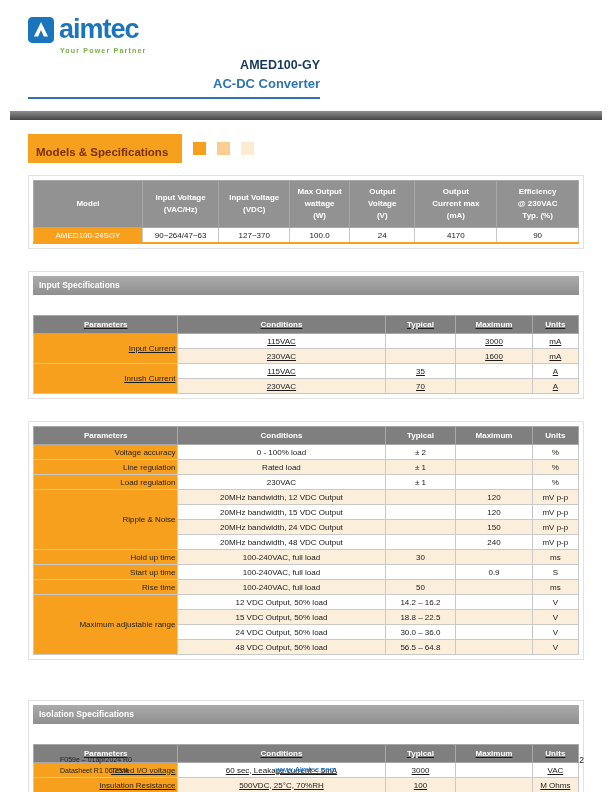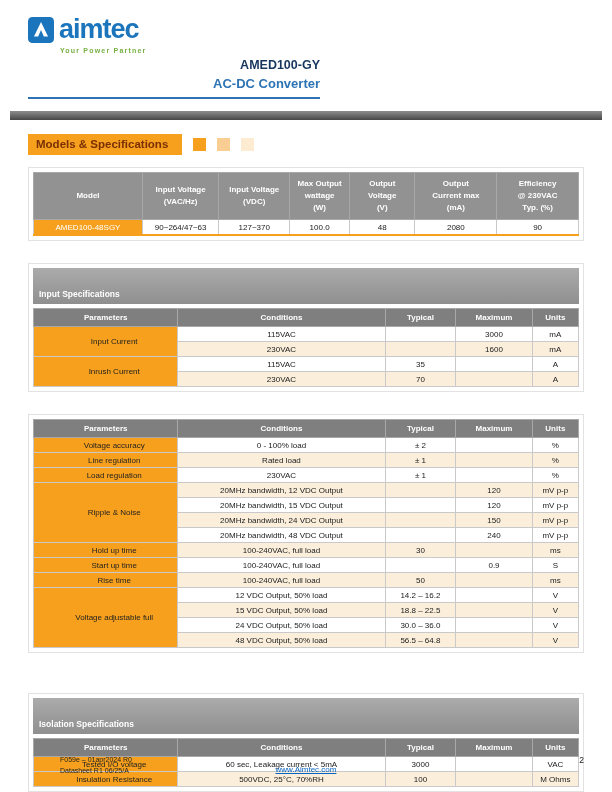--- a/index.html
+++ b/index.html
@@ -21,51 +21,51 @@
   .head-right{ text-align:right; width:292px; margin-top:4px; padding-bottom:6px; border-bottom:2px solid var(--blue); }
   .product-title{ font-size:12.5px; font-weight:bold; color:var(--navy); }
   .product-sub{ font-size:13px; font-weight:bold; color:var(--blue); margin-top:4px; }
 
   .top-bar{ margin:12px 10px 0 10px; height:9px;
     background:linear-gradient(to bottom,#8d8d8d,#474747); }
 
   
   .title-row{ display:flex; align-items:center; gap:11px; margin-top:14px; }
   .title-box{ background:var(--orange); color:var(--title-text); font-weight:bold;
-    font-size:11.5px; padding:4px 14px 5px 8px; }
+    font-size:11.5px; padding:12px 14px 5px 8px; }
   .sq{ width:13px; height:13px; display:inline-block; }
   .sq1{ background:var(--orange); } .sq2{ background:var(--orange-mid); } .sq3{ background:var(--orange-pale); }
 
   
   .section{ margin:12px 0 0 0; border:1px solid #e2e2e2; padding:4px; background:#fff; }
   .section-gap{ margin-top:22px; }
   .section-gap-lg{ margin-top:40px; }
   .section-bar{ background:linear-gradient(to bottom,#ababab,#8f8f8f); color:#fff; font-weight:bold;
-    font-size:8.5px; padding:21px 6px 5px 6px; }
-  .section-bar + table{ margin-top:4px; }
+    font-size:8.5px; padding:4px 6px 5px 6px; }
+  .section-bar + table{ margin-top:20px;text-decoration:underline; }
 
   table{ width:100%; border-collapse:collapse; table-layout:fixed; font-size:8px; color:#1a1a1a; }
   td,th{ border:1px solid #c9c9c9; }
   th{ border-color:#a8a8a8; }
 
   #models-table .head-row th{
     background:var(--models-head-gray); color:#fff; font-weight:bold;
     white-space:pre-line; line-height:1.5; padding:5px 2px; vertical-align:middle; text-align:center;
   }
   #models-table{ border-bottom:2px solid var(--orange); }
   #models-table td{ text-align:center; padding:2.5px 2px; }
   .model-cell{ background:var(--orange); color:#fff; }
   #models-table tbody tr:nth-child(odd):not(.head-row) td:not(.model-cell){ background:#f1f1f1; }
 
   .spec .head-row th{
     background:var(--head-gray); color:#fff; font-weight:bold;
     padding:4px 2px; text-align:center;
   }
   .spec td{ text-align:center; padding:2.5px 2px; }
-  .spec td.param-cell{ background:var(--orange); text-align:center; padding-left:19px; color:#1f1f1f; vertical-align:middle; }
+  .spec td.param-cell{ background:var(--orange); text-align:right; padding-left:19px; color:#1f1f1f; vertical-align:middle; }
   .spec tbody tr:nth-child(odd):not(.head-row) td:not(.param-cell){ background:var(--band); }
 
   
   .footer{ position:absolute; left:28px; right:28px; bottom:16px;
     display:flex; justify-content:space-between; align-items:flex-start; font-size:7px; color:#222;padding-left:32px; }
   .footer-center{ position:absolute; left:50%; transform:translateX(-50%); bottom:2px; }
   .footer-link{ color:var(--link); text-decoration:underline; font-size:8px; }
   .footer-page{ font-size:8.5px; }
   .footer-left div{ line-height:1.5; }
 </style>
@@ -129,26 +129,26 @@
 Voltage
 (V)</th>
               <th>Output
 Current max
 (mA)</th>
               <th>Efficiency
 @ 230VAC
 Typ. (%)</th>
             </tr>
             <tr>
-              <td class="model-cell">AMED100-48SGY</td>
+              <td class="model-cell">AMED100-24SGY</td>
               <td class="val-cell">90~264/47~63</td>
               <td class="val-cell">127~370</td>
               <td class="val-cell">100.0</td>
-              <td class="val-cell">48</td>
-              <td class="val-cell">2080</td>
+              <td class="val-cell">24</td>
+              <td class="val-cell">4170</td>
               <td class="val-cell">90</td>
             </tr>
           </tbody>
         </table>
     </div>
 
     <div class="section section-gap">
       <div class="section-bar">Input Specifications</div>
       <table id="input-table" class="spec">
           <colgroup>
@@ -274,21 +274,21 @@
               <td>S</td>
             </tr>
             <tr>
               <td class="param-cell" rowspan="1">Rise time</td>
               <td>100-240VAC, full load</td>
               <td>50</td>
               <td></td>
               <td>ms</td>
             </tr>
             <tr>
-              <td class="param-cell" rowspan="4">Voltage adjustable full</td>
+              <td class="param-cell" rowspan="4">Maximum adjustable range</td>
               <td>12 VDC Output, 50% load</td>
               <td>14.2 – 16.2</td>
               <td></td>
               <td>V</td>
             </tr>
             <tr>
               <td>15 VDC Output, 50% load</td>
               <td>18.8 – 22.5</td>
               <td></td>
               <td>V</td>

